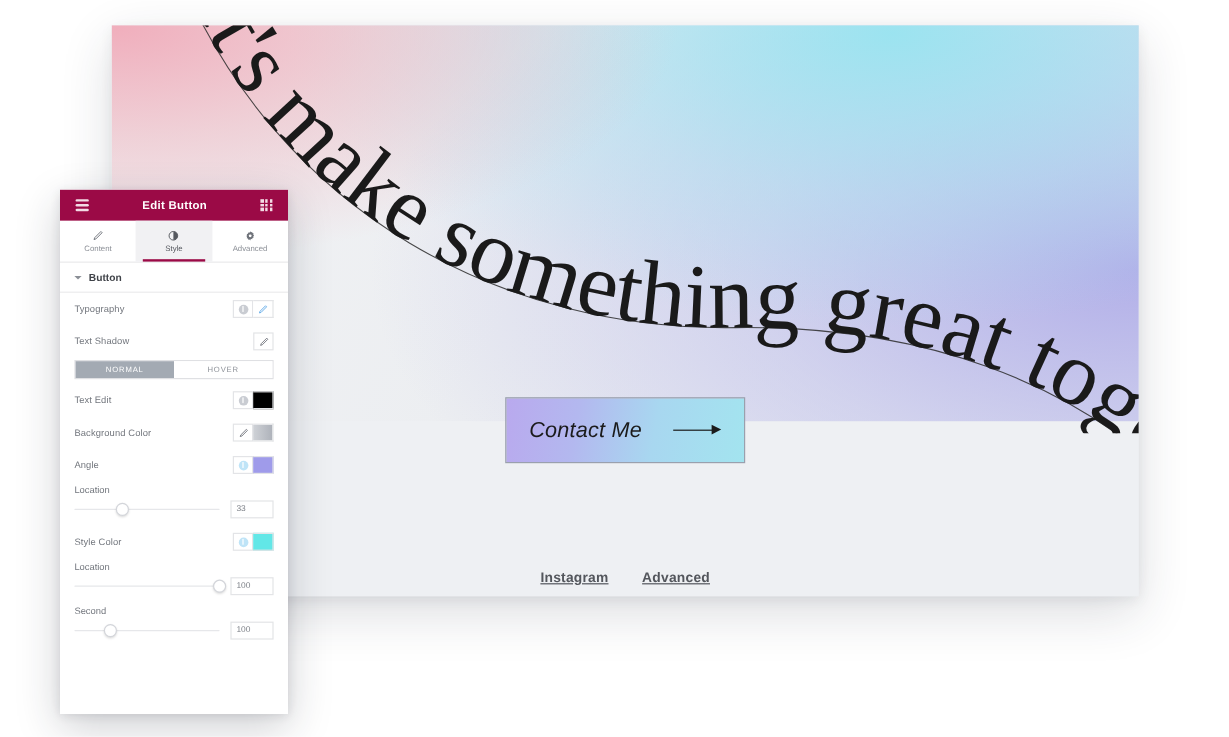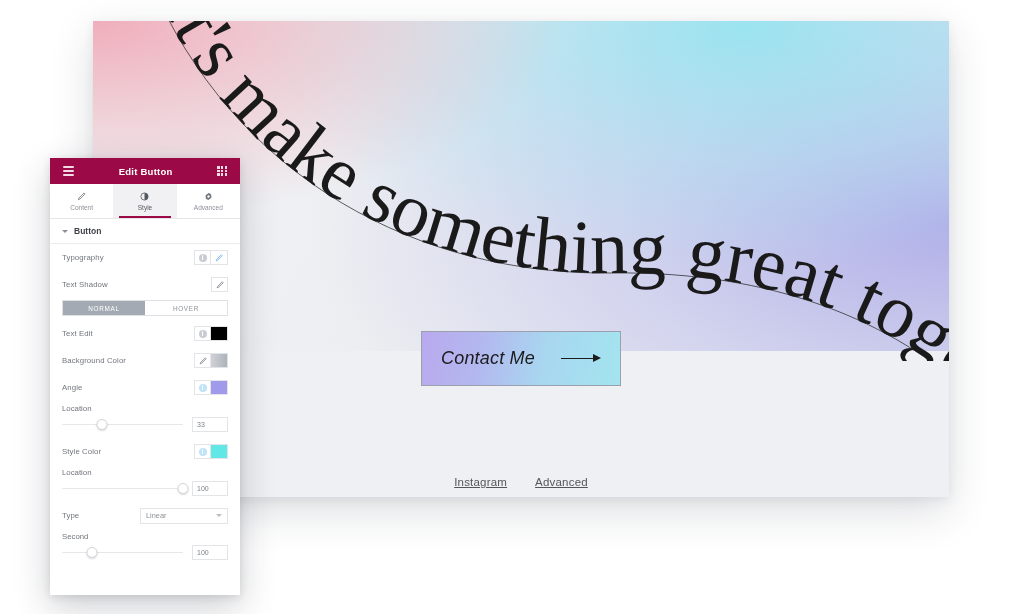--- a/index.html
+++ b/index.html
@@ -50,21 +50,21 @@
   .cta-arrow:after {
     content: ""; position: absolute; right: 0; top: 1.6px;
     border-left: 8px solid #1b1b1b; border-top: 4.5px solid transparent; border-bottom: 4.5px solid transparent;
   }
 
   .footer-links {
     position: absolute; left: 0; top: 455px; width: 100%;
     display: flex; justify-content: center; gap: 28px;
     font-size: 11.5px; color: #5e6167; letter-spacing: .2px;
   }
-  .footer-links a { color: #53565c; text-decoration: underline; font-weight: 400; }
+  .footer-links a { color: #53565c; text-decoration: underline; font-weight: 700; }
 
   
   .panel {
     position: absolute; left: 50px; top: 158px;
     width: 190px; height: 437px;
     background: #ffffff;
     box-shadow: 0 12px 34px rgba(30,35,50,.22), 0 2px 8px rgba(30,35,50,.12);
     overflow: hidden;
     font-size: 8px;
   }
@@ -325,27 +325,20 @@
       </div>
 
       <div class="sub-label">Location</div>
       <div class="slider-row">
         <span class="track">
           <span class="knob" id="knob-loc2" style="left: 100%;"></span>
         </span>
         <span class="numbox">100</span>
       </div>
 
-      <div class="row">
-        <span class="row-label">Type</span>
-        <span class="select">
-          <span>Linear</span>
-          <span class="chev"></span>
-        </span>
-      </div>
 
       <div class="sub-label">Second</div>
       <div class="slider-row">
         <span class="track">
           <span class="knob" id="knob-angle" style="left: 25%;"></span>
         </span>
         <span class="numbox">100</span>
       </div>
 
     </div>

